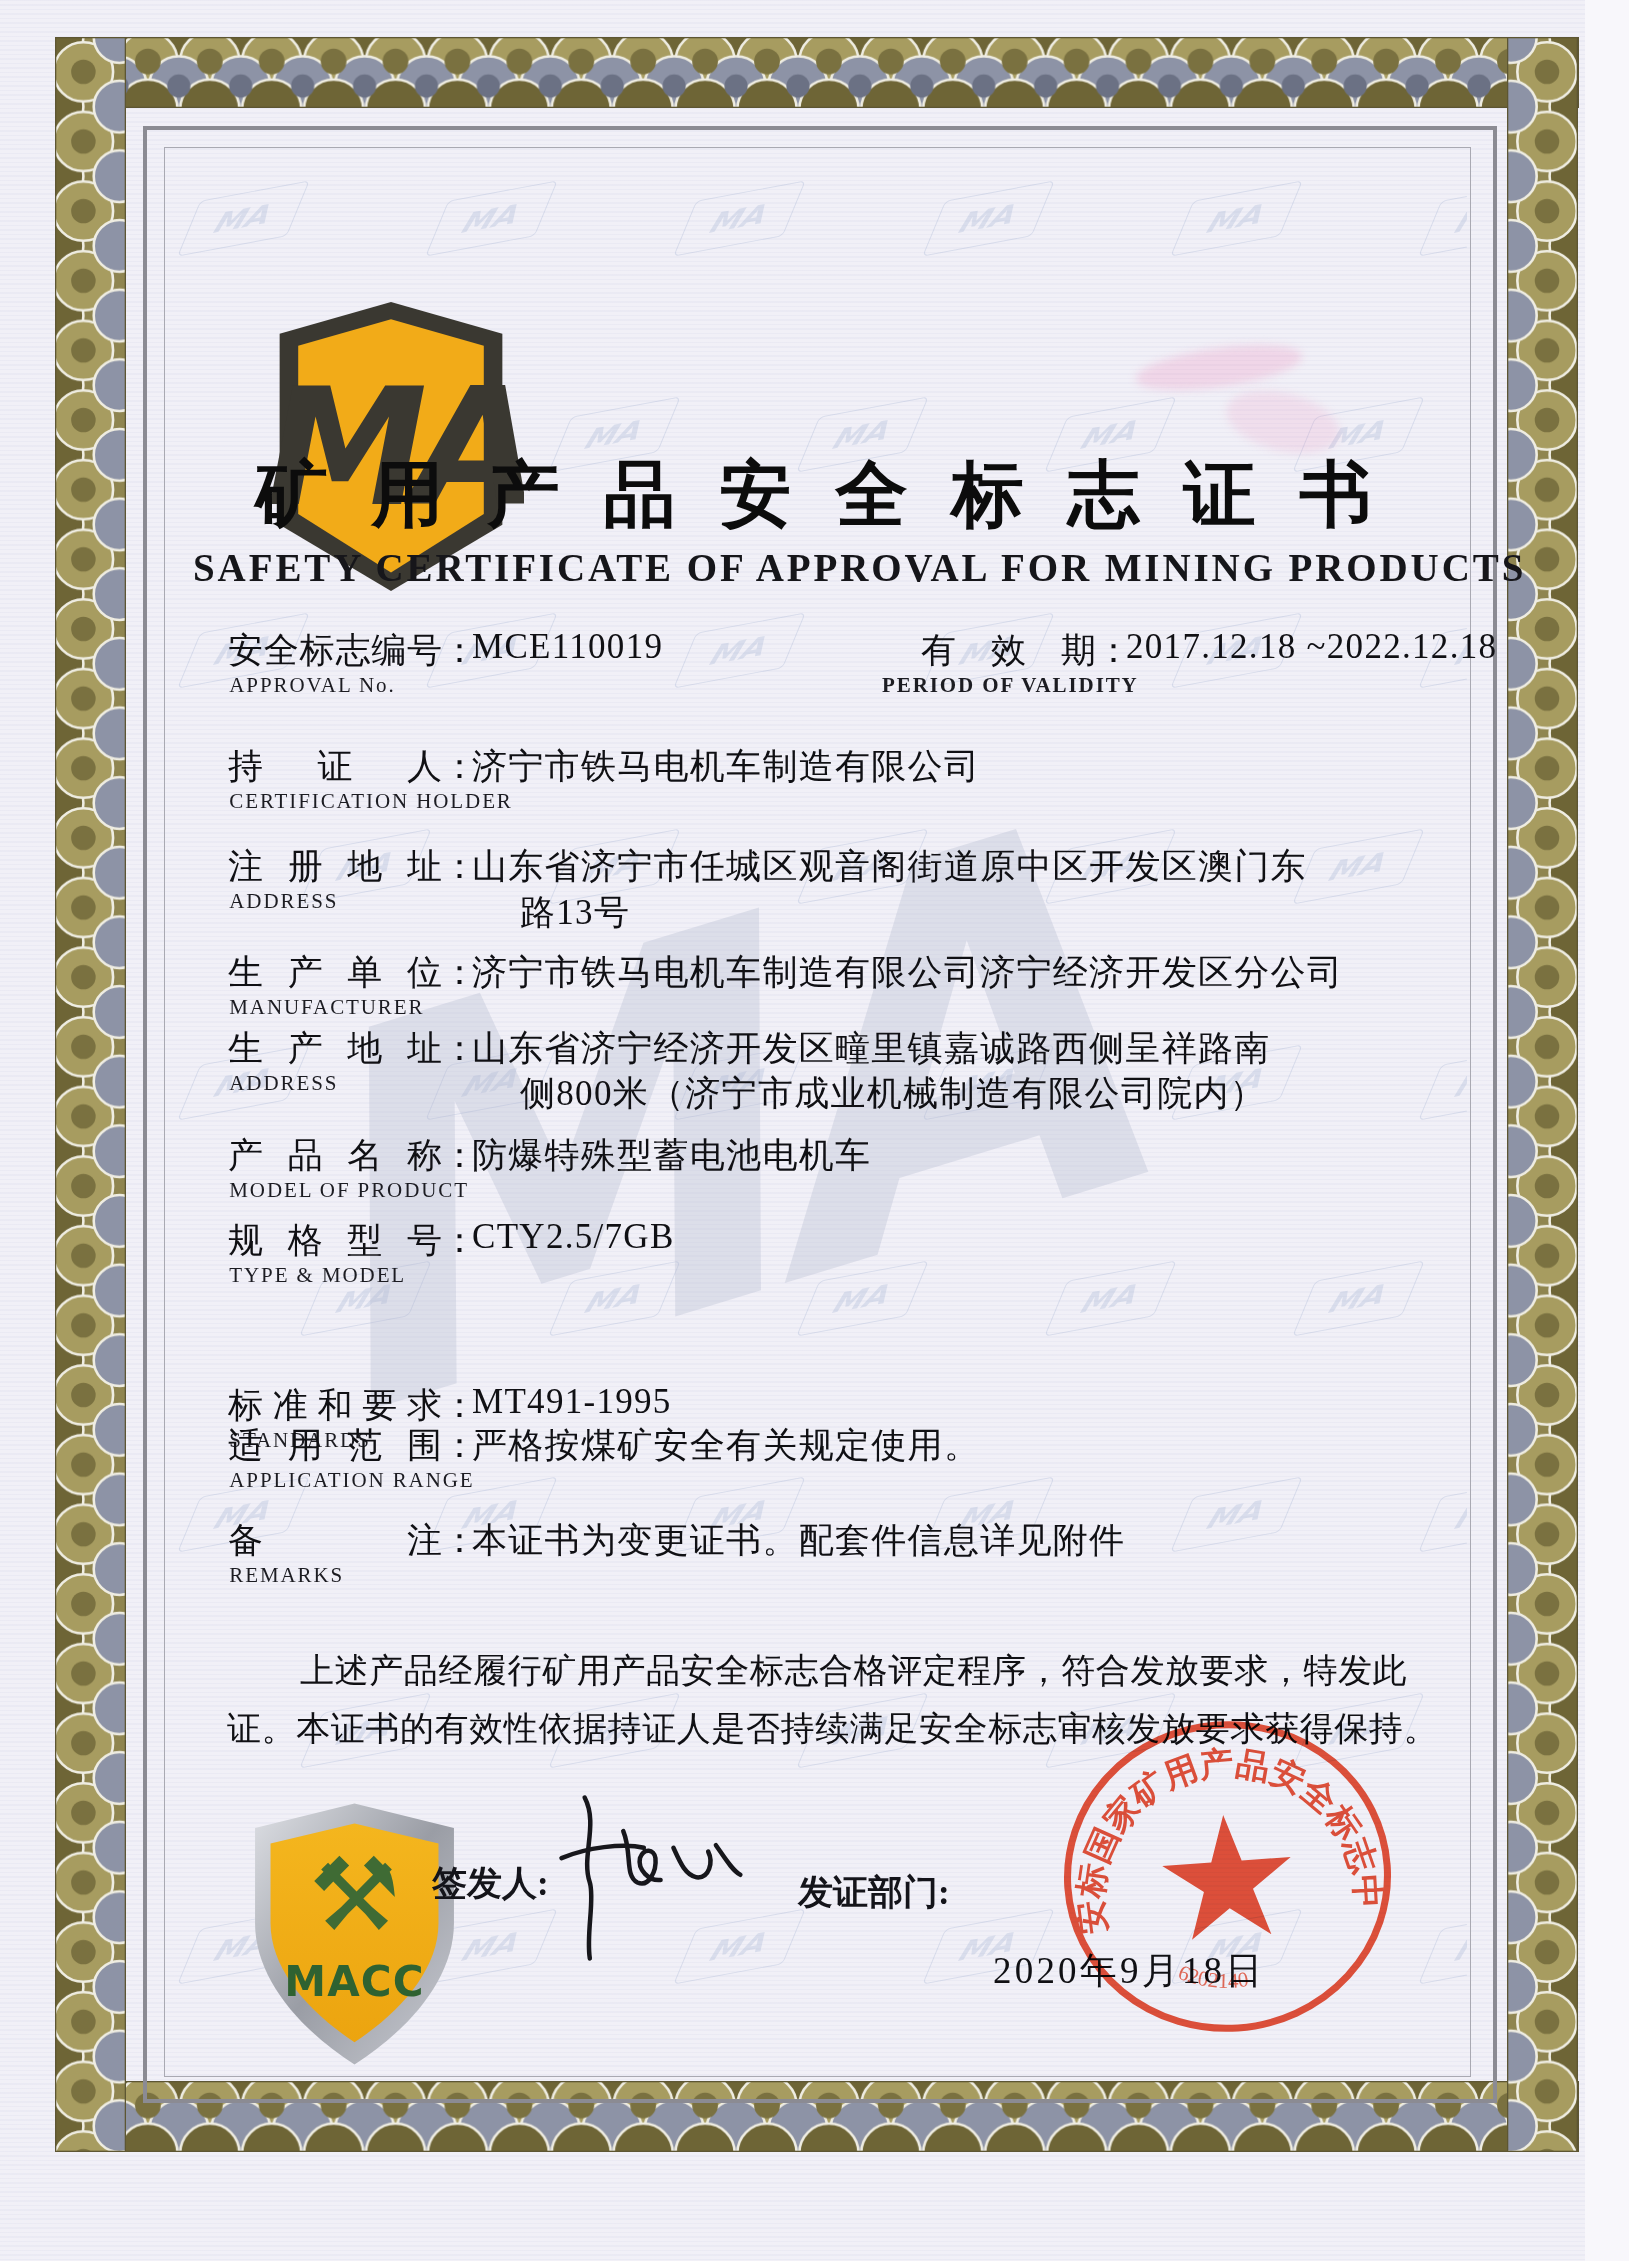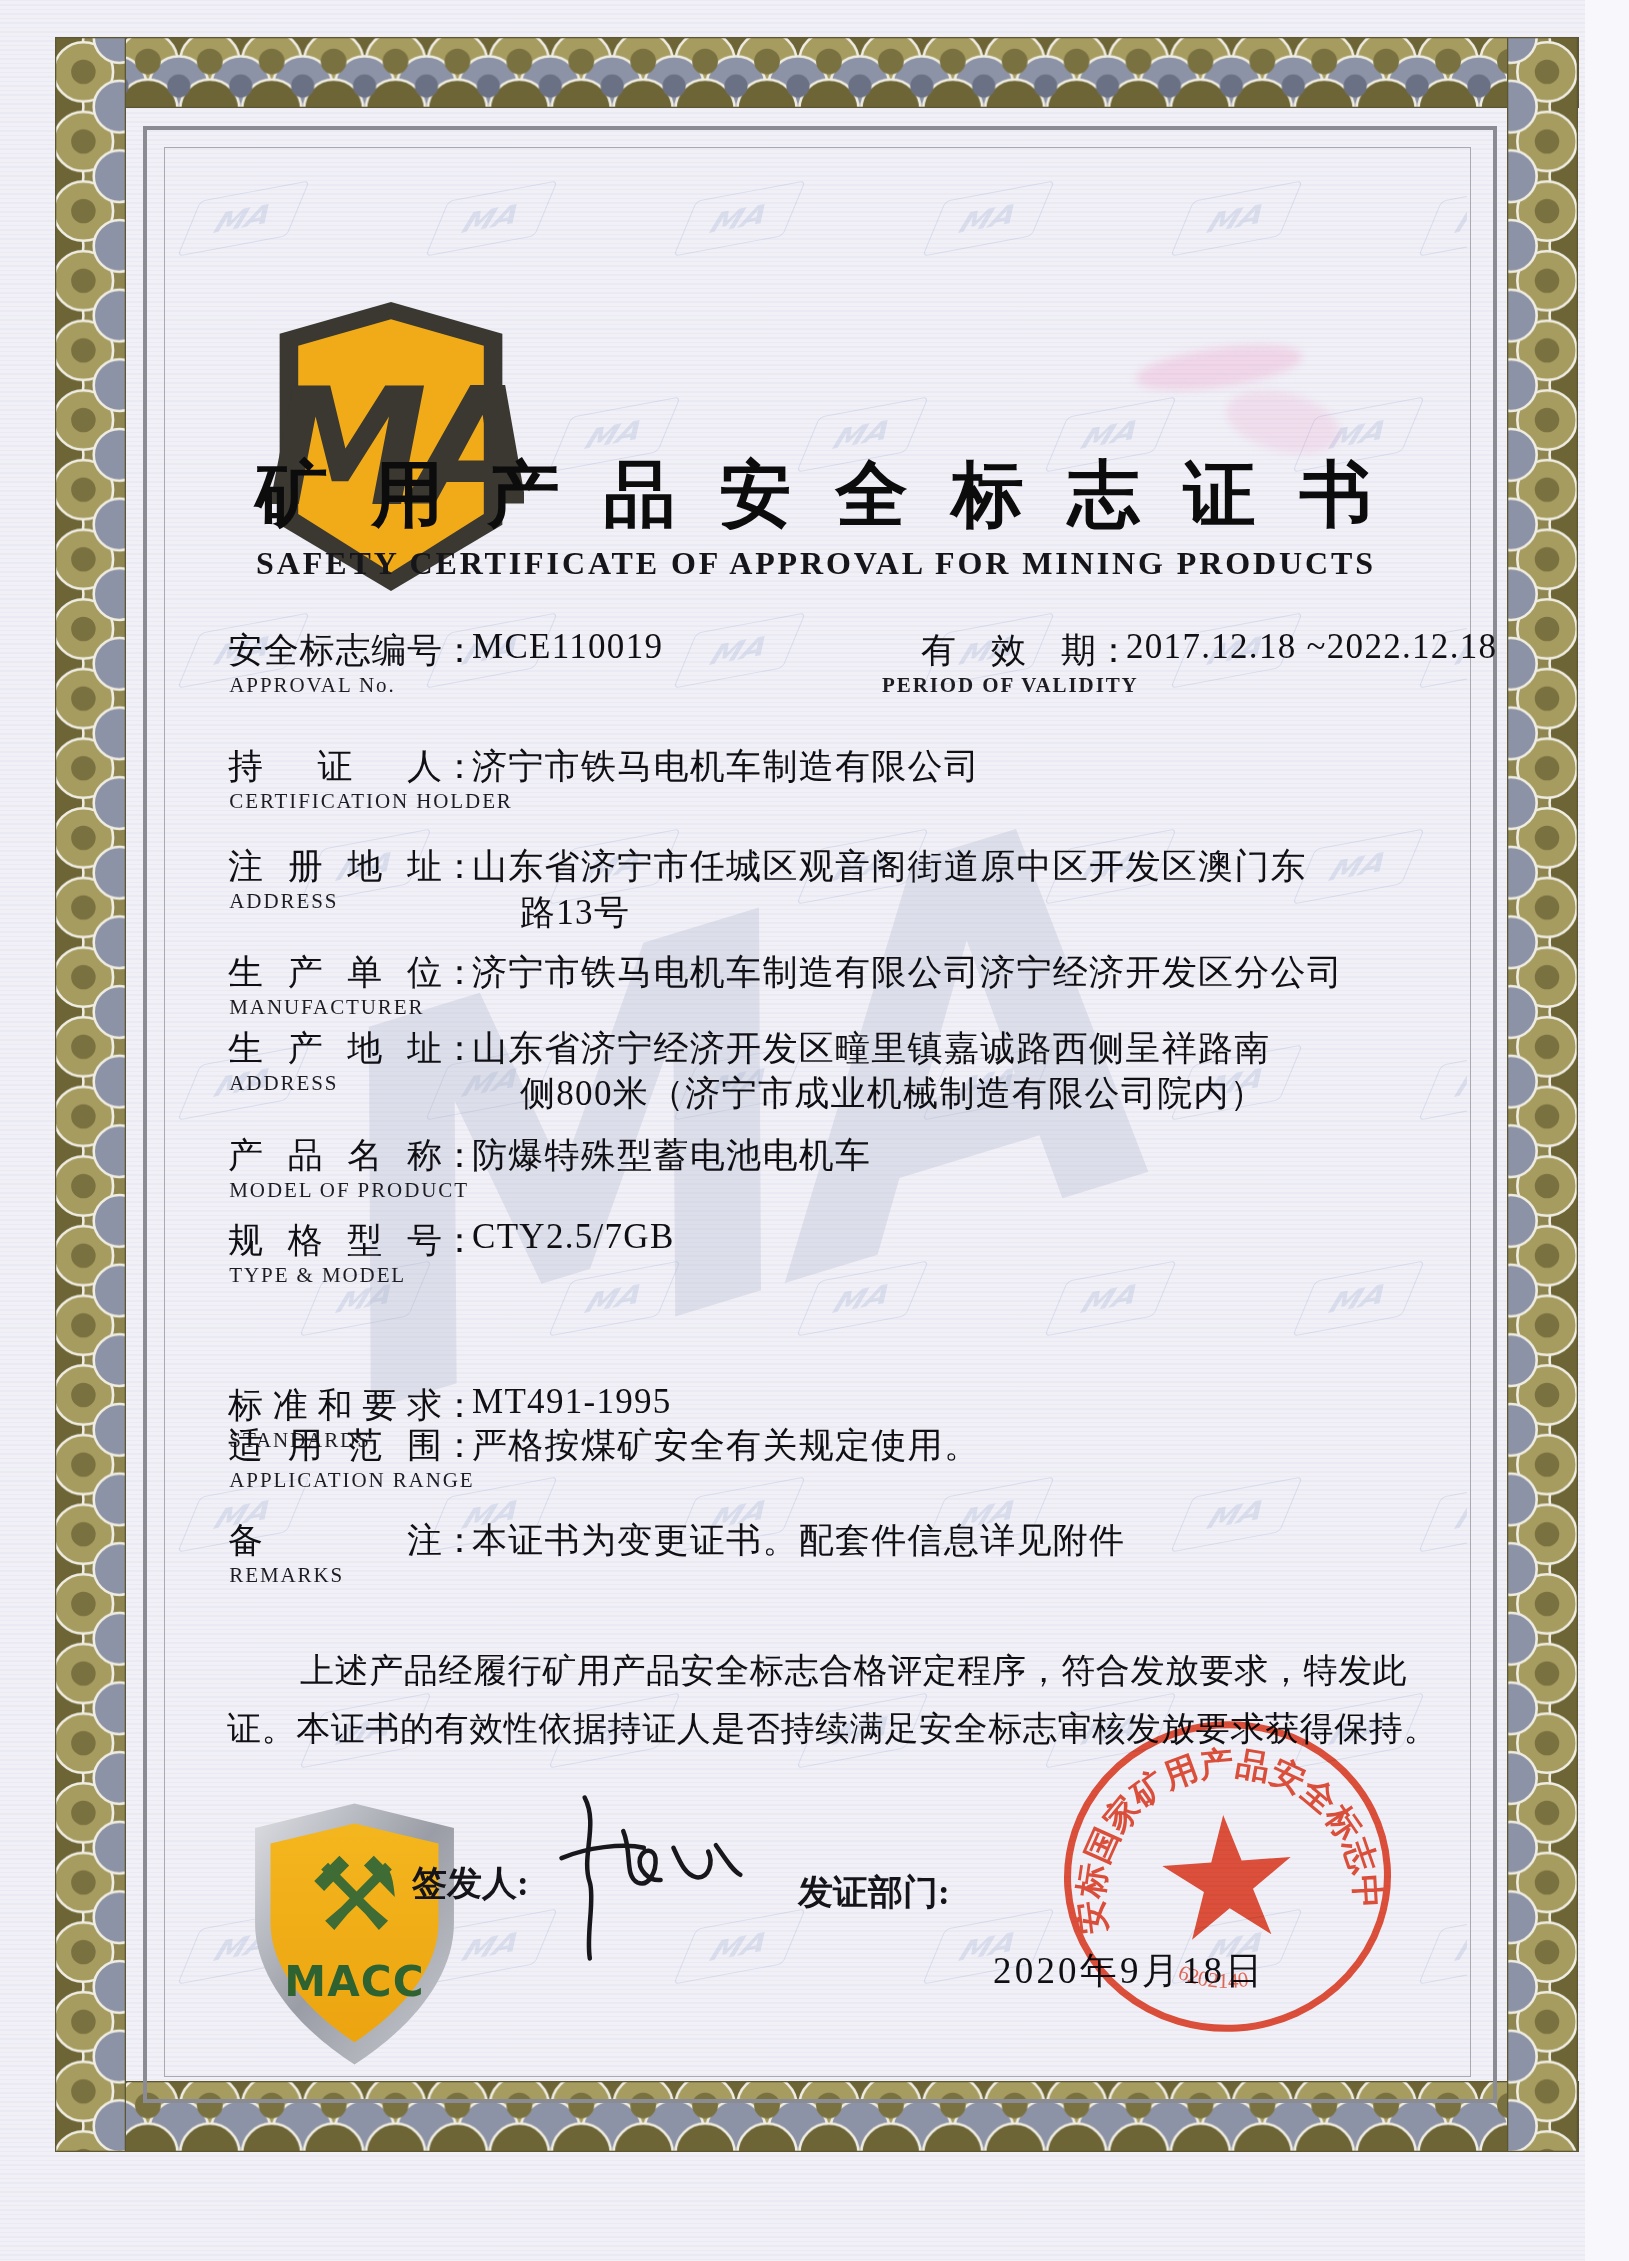--- a/index.html
+++ b/index.html
@@ -45,21 +45,21 @@
   
   .ma-logo{left:258px;top:302px;width:266px;height:289px;z-index:3;}
   
   .title{
     left:193px;top:447px;width:1246px;z-index:3;text-align:center;
     font-size:72px;font-weight:bold;color:#0c0c0c;letter-spacing:44px;padding-left:39px;box-sizing:border-box;
     white-space:nowrap;
   }
   .subtitle{
     left:193px;top:545px;width:1246px;z-index:3;text-align:center;
-    font-size:32px;font-weight:bold;color:#16161a;letter-spacing:2.9px;white-space:nowrap;
+    font-size:39px;font-weight:bold;color:#16161a;letter-spacing:2.9px;white-space:nowrap;
   }
   
   .row{position:absolute;left:228px;z-index:3;font-size:35px;color:#101014;white-space:nowrap;}
   .row .lab{display:inline-block;text-align:justify;text-align-last:justify;width:214px;vertical-align:top;}
   .row .colon{display:inline-block;width:30px;vertical-align:top;}
   .row .val{display:inline-block;vertical-align:top;letter-spacing:1.3px;}
   .row .en{position:absolute;left:1.3px;top:46px;font-size:21px;letter-spacing:1.9px;color:#1c1c22;}
   .val2{position:absolute;left:520px;z-index:3;font-size:35px;letter-spacing:1.3px;color:#101014;white-space:nowrap;}
   .row-right{left:921px;}
   .row-right .lab{width:175px;}
@@ -290,21 +290,21 @@
           <stop offset="1" stop-color="#eca40f"></stop>
       </linearGradient>
     </defs>
     <path d="M100,4 L190,26 L190,112 C190,162 150,208 100,240 C50,208 10,162 10,112 L10,26 Z" fill="url(#shieldGray)"></path>
     <path d="M100,22 L176,40 L176,112 C176,154 142,192 100,220 C58,192 24,154 24,112 L24,40 Z" fill="url(#shieldGold)"></path>
     <text x="100" y="118" font-size="92" text-anchor="middle" fill="#3f6b34" font-family="'DejaVu Sans',sans-serif">⚒</text>
     <text x="100" y="178" font-size="38" font-weight="bold" text-anchor="middle" fill="#2f6231" letter-spacing="1" font-family="'DejaVu Sans',sans-serif">MACC</text>
   </svg>
 </div>
 
-<div class="issuer-label" style="left:412px;top:1860px;">签发人:</div>
+<div class="issuer-label" style="left:432px;top:1860px;">签发人:</div>
 <div class="abs sig">
   <svg viewBox="0 0 330 300" width="100%" height="100%" xmlns="http://www.w3.org/2000/svg">
     <g fill="none" stroke="#17171c" stroke-width="7" stroke-linecap="round">
       <path d="M58,18 C80,60 52,110 66,150 C74,176 60,230 66,268"></path>
       <path d="M22,112 C60,96 118,88 150,96"></path>
       <path d="M118,70 C132,104 120,140 140,150 C158,158 170,132 168,112 C166,98 150,96 144,112 C140,130 158,148 176,146"></path>
       <path d="M196,96 C206,118 214,138 232,142 C252,144 258,118 250,102"></path>
       <path d="M262,92 C276,112 288,132 300,138"></path>
     </g>
   </svg>

